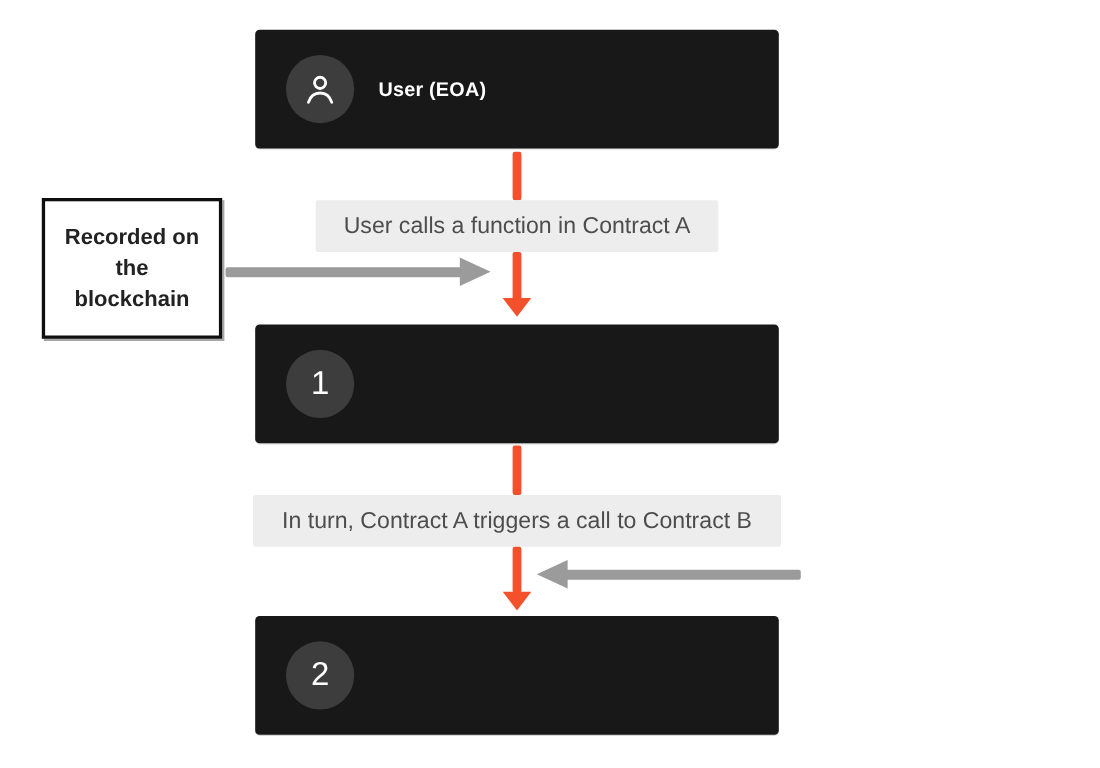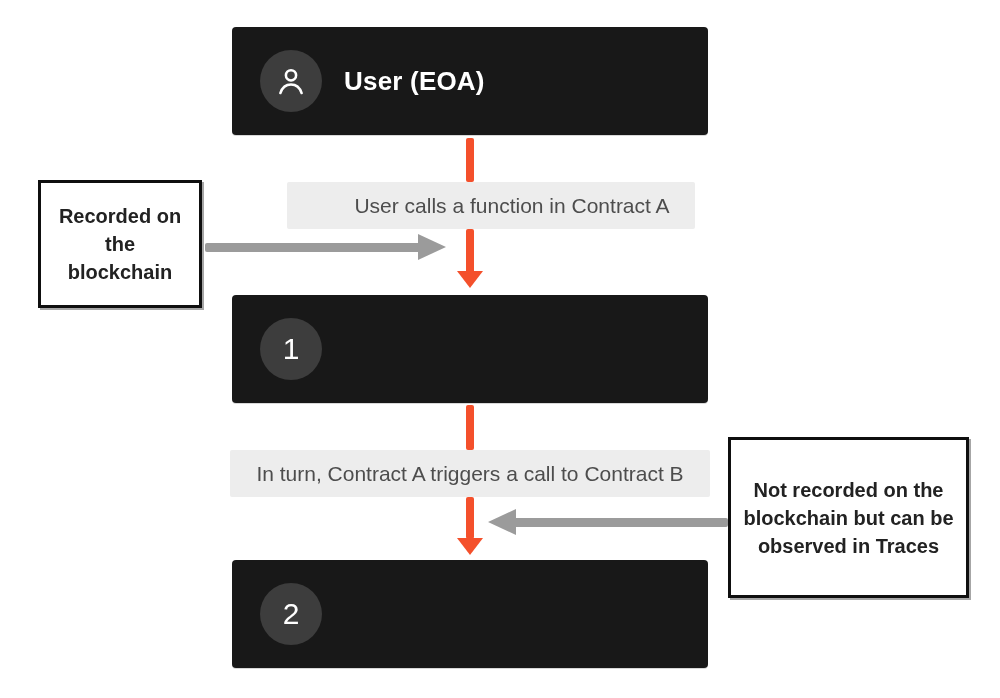--- a/index.html
+++ b/index.html
@@ -40,21 +40,21 @@
     align-items: center;
     justify-content: center;
     color: #ffffff;
     font-size: 30px;
     font-weight: 400;
   }
   .node .node-label {
     position: absolute;
     left: 112px;
     color: #ffffff;
-    font-size: 26px;
+    font-size: 18px;
     font-weight: bold;
     letter-spacing: 0.2px;
   }
   #node-user   { top: 27px; }
   #node-ca     { top: 295px; }
   #node-cb     { top: 560px; }
 
   
   .oline {
     position: absolute;
@@ -83,21 +83,21 @@
   .edge-label {
     position: absolute;
     background: #ededed;
     border-radius: 2px;
     display: flex;
     align-items: center;
     justify-content: center;
     color: #4d4d4d;
     font-size: 21px;
   }
-  #edge-label-1 { left: 287px; top: 182px; width: 366px; height: 47px; padding-left: 42px; }
+  #edge-label-1 { left: 287px; top: 182px; width: 366px; height: 47px; }
   #edge-label-2 { left: 230px; top: 450px; width: 480px; height: 47px; }
 
   
   .callout {
     position: absolute;
     background: #ffffff;
     border: 3px solid #0f0f0f;
     box-shadow: 2px 2px 0 rgba(0,0,0,0.35);
     display: flex;
     align-items: center;
@@ -173,21 +173,20 @@
     <div class="badge">1</div>
   </div>
 
   <div class="oline" id="oline-2a"></div>
 
   <div class="edge-label" id="edge-label-2">In turn, Contract A triggers a call to Contract B</div>
 
   <div class="oline" id="oline-2b"></div>
   <div class="ohead" id="ohead-2"></div>
 
-  <div class="callout" id="callout-right">Not recorded on the blockchain but can be observed in Traces</div>
   <div class="gline" id="gline-right"></div>
   <div class="ghead-left" id="ghead-right-arrow"></div>
 
   <div class="node" id="node-cb">
     <div class="badge">2</div>
   </div>
 
 </div>
 
 </body></html>

